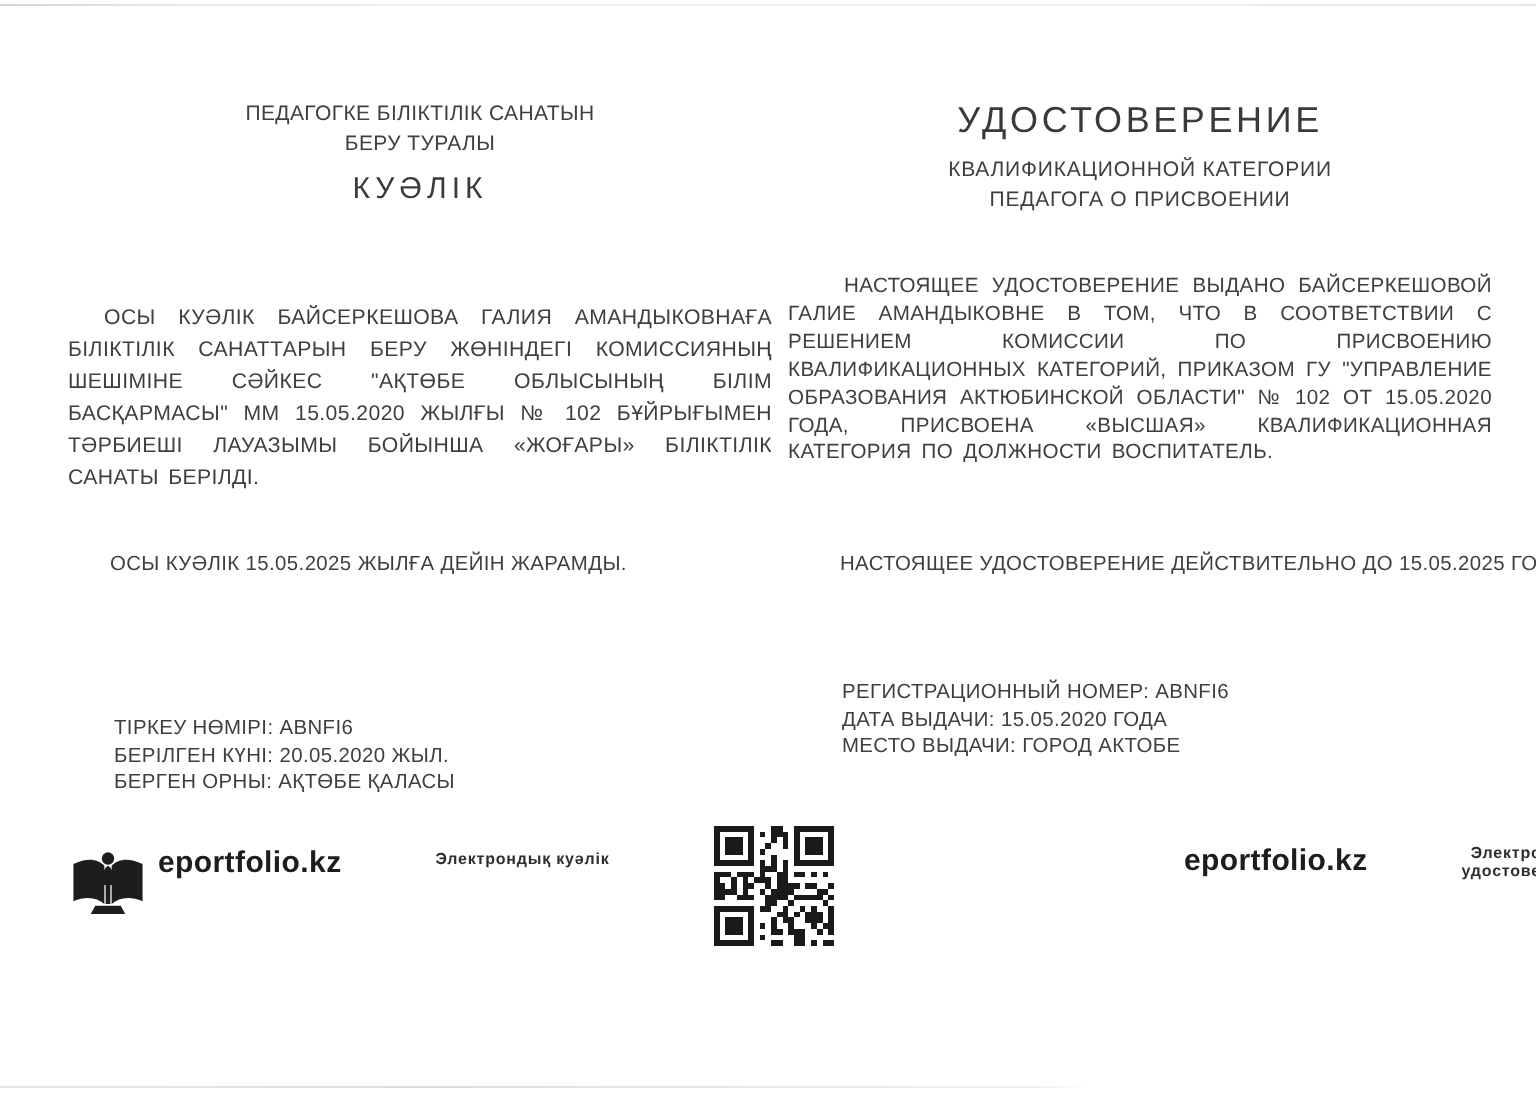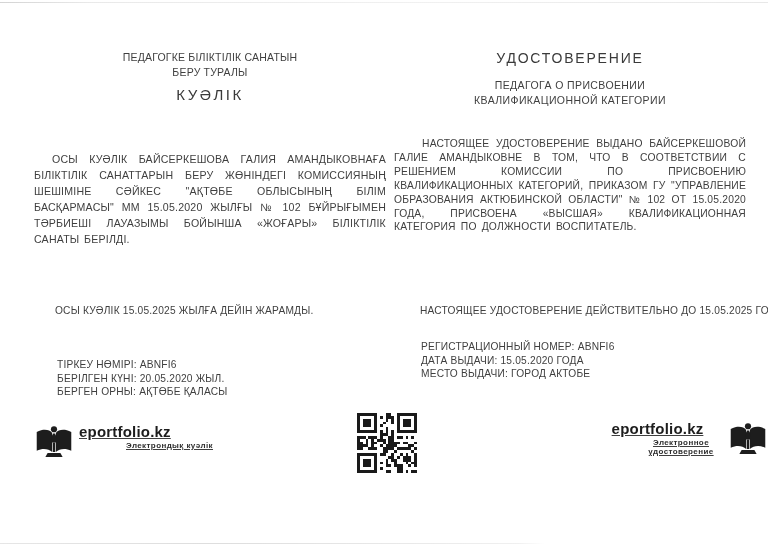--- a/index.html
+++ b/index.html
@@ -20,35 +20,35 @@
     background:linear-gradient(90deg,#e3e3e3,#dadada 40%,#eeeeee 95%,transparent);
     opacity:.9;
   }
   .blk { position:absolute; letter-spacing:.2px; }
   .col-l { left:34px;  width:352px; }
   .col-r { left:394px; width:352px; }
   .centered { text-align:center; }
 
   .hdr { font-size:10.5px; line-height:15px; }
   .kz-title { top:86px; font-size:15px; letter-spacing:2.5px; color:#3a3a3a; }
-  .ru-title { top:50px; font-size:14px; letter-spacing:1.8px; color:#3a3a3a; }
+  .ru-title { top:50px; font-size:18px; letter-spacing:1.8px; color:#3a3a3a; }
   .ru-sub   { top:78px; font-size:10.5px; line-height:15px; letter-spacing:.4px; }
 
   .body-par {
     margin:0; text-align:justify; text-align-last:left;
     font-size:10.6px; line-height:16px; text-indent:18px; word-spacing:1.5px;
   }
   .body-par.ru { font-size:10.3px; line-height:13.9px; text-indent:28px; word-spacing:2px; }
 
-  .meta { font-size:10.2px; white-space:nowrap;margin-top:28px; }
+  .meta { font-size:10.2px; white-space:nowrap; }
   .details div { line-height:13.5px; font-size:10.2px; white-space:nowrap; }
 
   .logo { position:absolute; display:flex; align-items:flex-start; gap:5px; }
   .logo svg { flex:none; }
-  .logo-text { display:flex; flex-direction:column;text-decoration:underline; }
+  .logo-text { display:flex; flex-direction:row; }
   .brand { font-size:15px; font-weight:bold; color:var(--logo-ink); letter-spacing:.2px; line-height:16px; }
   .sub   { font-size:8px; font-weight:bold; color:#2e2e2e; letter-spacing:.4px; margin-top:1px; text-align:center;margin-left:47px; }
   .logo.right .logo-text { align-items:center; }
 
   .qr { position:absolute; left:357px; top:413px; width:60px; height:60px; }
   .qr svg { width:60px; height:60px; shape-rendering:crispEdges; }
 </style>
 </head>
 <body>
 
@@ -64,22 +64,22 @@
   <p class="blk col-l body-par" style="top:151px">ОСЫ КУӘЛІК БАЙСЕРКЕШОВА ГАЛИЯ АМАНДЫКОВНАҒА БІЛІКТІЛІК САНАТТАРЫН БЕРУ ЖӨНІНДЕГІ КОМИССИЯНЫҢ ШЕШІМІНЕ СӘЙКЕС "АҚТӨБЕ ОБЛЫСЫНЫҢ БІЛІМ БАСҚАРМАСЫ" ММ 15.05.2020 ЖЫЛҒЫ № 102 БҰЙРЫҒЫМЕН ТӘРБИЕШІ ЛАУАЗЫМЫ БОЙЫНША «ЖОҒАРЫ» БІЛІКТІЛІК САНАТЫ БЕРІЛДІ.</p>
   <div class="blk meta" style="left:55px;top:277px">ОСЫ КУӘЛІК 15.05.2025 ЖЫЛҒА ДЕЙІН ЖАРАМДЫ.</div>
   <div class="blk details" style="left:57px;top:358px">
     <div>ТІРКЕУ НӨМІРІ: ABNFI6</div>
     <div>БЕРІЛГЕН КҮНІ: 20.05.2020 ЖЫЛ.</div>
     <div>БЕРГЕН ОРНЫ: АҚТӨБЕ ҚАЛАСЫ</div>
   </div>
 
   <div class="blk col-r centered ru-title">УДОСТОВЕРЕНИЕ</div>
   <div class="blk col-r centered ru-sub">
+    <div>КВАЛИФИКАЦИОННОЙ КАТЕГОРИИ</div>
     <div>ПЕДАГОГА О ПРИСВОЕНИИ</div>
-    <div>КВАЛИФИКАЦИОННОЙ КАТЕГОРИИ</div>
   </div>
   <p class="blk col-r body-par ru" style="top:137px">НАСТОЯЩЕЕ УДОСТОВЕРЕНИЕ ВЫДАНО БАЙСЕРКЕШОВОЙ ГАЛИЕ АМАНДЫКОВНЕ В ТОМ, ЧТО В СООТВЕТСТВИИ С РЕШЕНИЕМ КОМИССИИ ПО ПРИСВОЕНИЮ КВАЛИФИКАЦИОННЫХ КАТЕГОРИЙ, ПРИКАЗОМ ГУ "УПРАВЛЕНИЕ ОБРАЗОВАНИЯ АКТЮБИНСКОЙ ОБЛАСТИ" № 102 ОТ 15.05.2020 ГОДА, ПРИСВОЕНА «ВЫСШАЯ» КВАЛИФИКАЦИОННАЯ КАТЕГОРИЯ ПО ДОЛЖНОСТИ ВОСПИТАТЕЛЬ.</p>
   <div class="blk meta" style="left:420px;top:277px">НАСТОЯЩЕЕ УДОСТОВЕРЕНИЕ ДЕЙСТВИТЕЛЬНО ДО 15.05.2025 ГОДА</div>
   <div class="blk details" style="left:421px;top:340px">
     <div>РЕГИСТРАЦИОННЫЙ НОМЕР: ABNFI6</div>
     <div>ДАТА ВЫДАЧИ: 15.05.2020 ГОДА</div>
     <div>МЕСТО ВЫДАЧИ: ГОРОД АКТОБЕ</div>
   </div>
 
   <div class="logo left" style="left:34px;top:424px">

